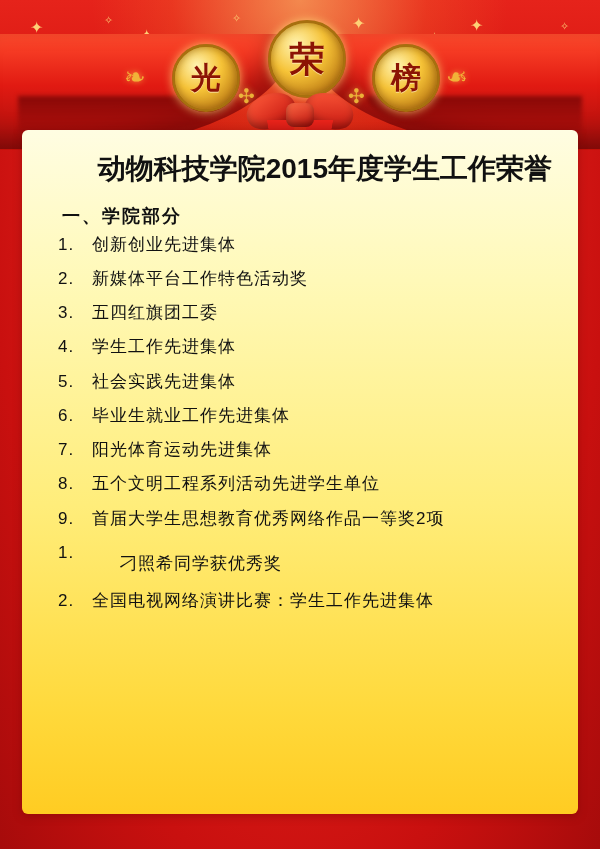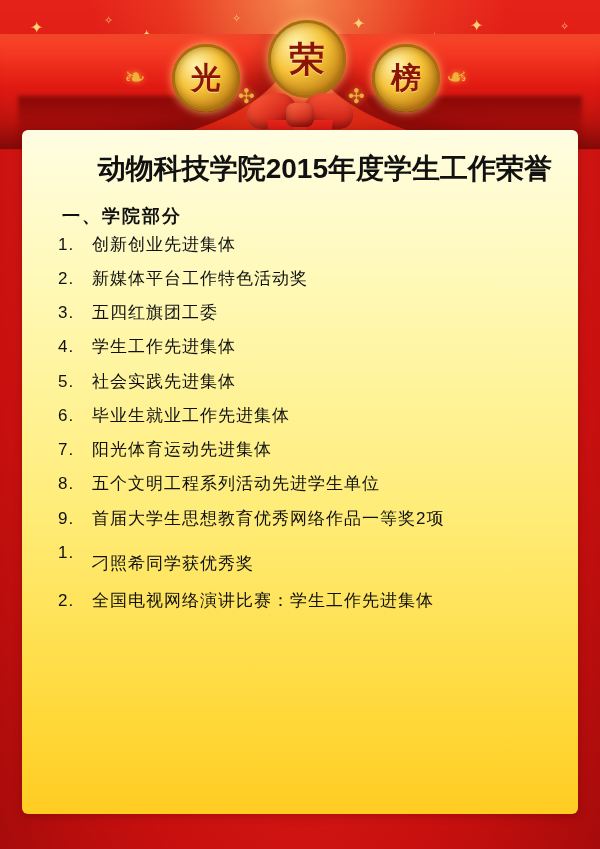--- a/index.html
+++ b/index.html
@@ -179,20 +179,21 @@
     text-align: left;
     letter-spacing: 1px;
   }
   .item .txt {
     flex: 1;
     letter-spacing: 1px;
   }
   .item .txt .cont {
     display: block;
     margin-top: 11px;
+    margin-left: 28px;
   }
 
   .list-2 .item { margin-bottom: 16px; }
 
   
 </style>
 </head>
 <body>
 
 <div class="poster">

